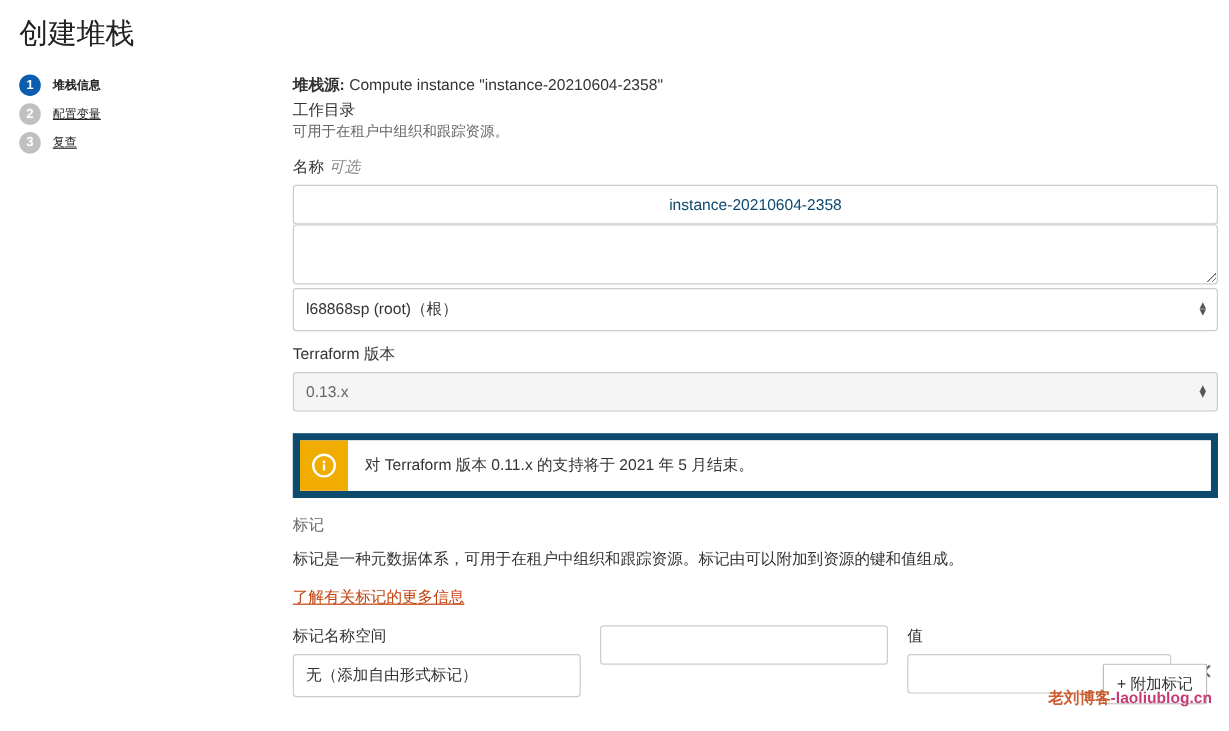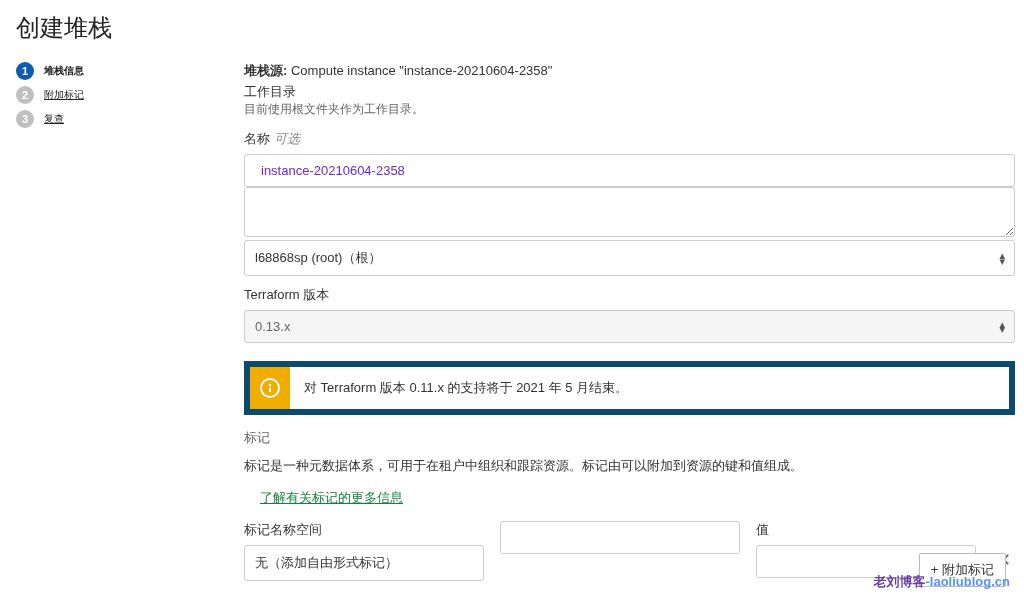--- a/index.html
+++ b/index.html
@@ -116,24 +116,25 @@
     .optional {
       color: #888;
       font-style: italic;
       margin-left: 4px;
     }
 
     .text-input {
       width: 100%;
       border: 1px solid #ccc;
       border-radius: 3px;
-      padding: 8px 16px;
-      font-size: 13px;
-      color: #6d28d9;
-      background: #fff;
+      padding: 8px 0;
+      font-size: 13px;
+      color: #0c4a6e;
+      background: #fff;
+      text-align: center;
     }
 
     .textarea-input {
       width: 100%;
       height: 50px;
       border: 1px solid #ccc;
       border-radius: 3px;
       padding: 8px 10px;
       font-size: 13px;
       resize: vertical;
@@ -213,27 +214,26 @@
       margin-bottom: 10px;
     }
 
     .desc-text {
       font-size: 13px;
       color: #333;
       margin-bottom: 14px;
     }
 
     .link {
-      color: #15803d;
+      color: #c2410c;
       font-size: 13px;
       text-decoration: underline;
       cursor: pointer;
       display: inline-block;
       margin-bottom: 14px;
-      margin-left: 16px;
     }
 
     .tag-row {
       display: flex;
       gap: 16px;
       align-items: flex-start;
     }
 
     .tag-col {
       display: flex;
@@ -275,53 +275,53 @@
 
     .watermark {
       position: fixed;
       right: 14px;
       bottom: 18px;
       font-size: 13px;
       font-weight: 700;
       opacity: 0.85;
       pointer-events: none;
     }
-    .watermark .w1 { color: #4c1d95; }
-    .watermark .w2 { color: #3b82f6; text-align: center; }
+    .watermark .w1 { color: #c2410c; }
+    .watermark .w2 { color: #be185d; text-align: center; }
   </style>
 </head>
 <body>
 
 <h1 class="page-title">创建堆栈</h1>
 
 <div class="container">
   <div class="sidebar">
     <div class="step">
       <div class="step-circle active">1</div>
       <span class="step-label active">堆栈信息</span>
     </div>
     <div class="step">
       <div class="step-circle inactive">2</div>
-      <span class="step-label">附加标记</span>
+      <span class="step-label">配置变量</span>
     </div>
     <div class="step">
       <div class="step-circle inactive">3</div>
       <span class="step-label">复查</span>
     </div>
   </div>
 
   <div class="main">
 
     <div class="row-line">
       <span class="src-label">堆栈源:</span>
       <span class="src-value">Compute instance "instance-20210604-2358"</span>
     </div>
 
     <div class="small-label">工作目录</div>
-    <div class="hint-text">目前使用根文件夹作为工作目录。</div>
+    <div class="hint-text">可用于在租户中组织和跟踪资源。</div>
 
     <div class="form-label">
       <span>名称</span><span class="optional">可选</span>
     </div>
     <input class="text-input" type="text" value="instance-20210604-2358" style="">
 
     <textarea class="textarea-input" style=""></textarea>
 
     <div class="select-wrap">
       <div class="select-input">l68868sp (root)（根）</div>

